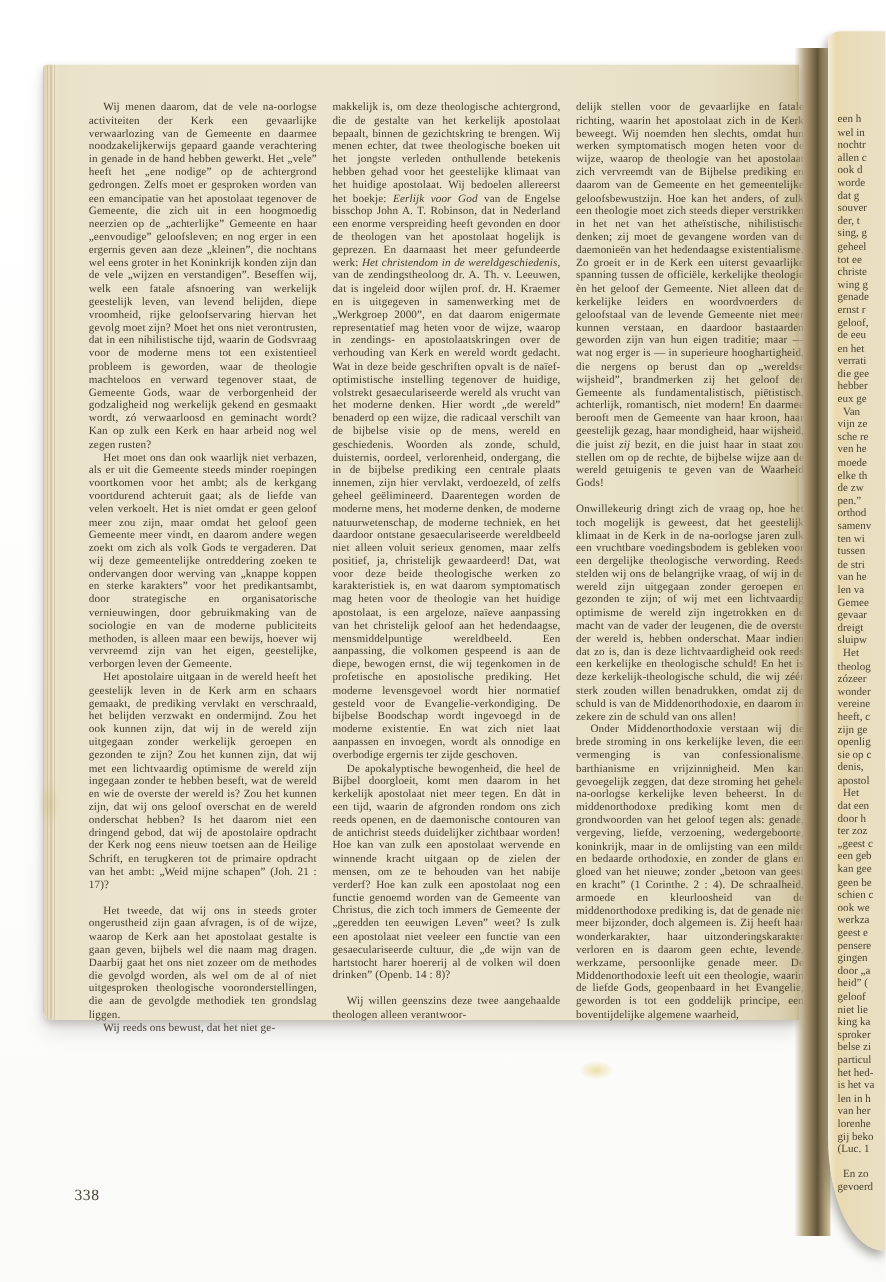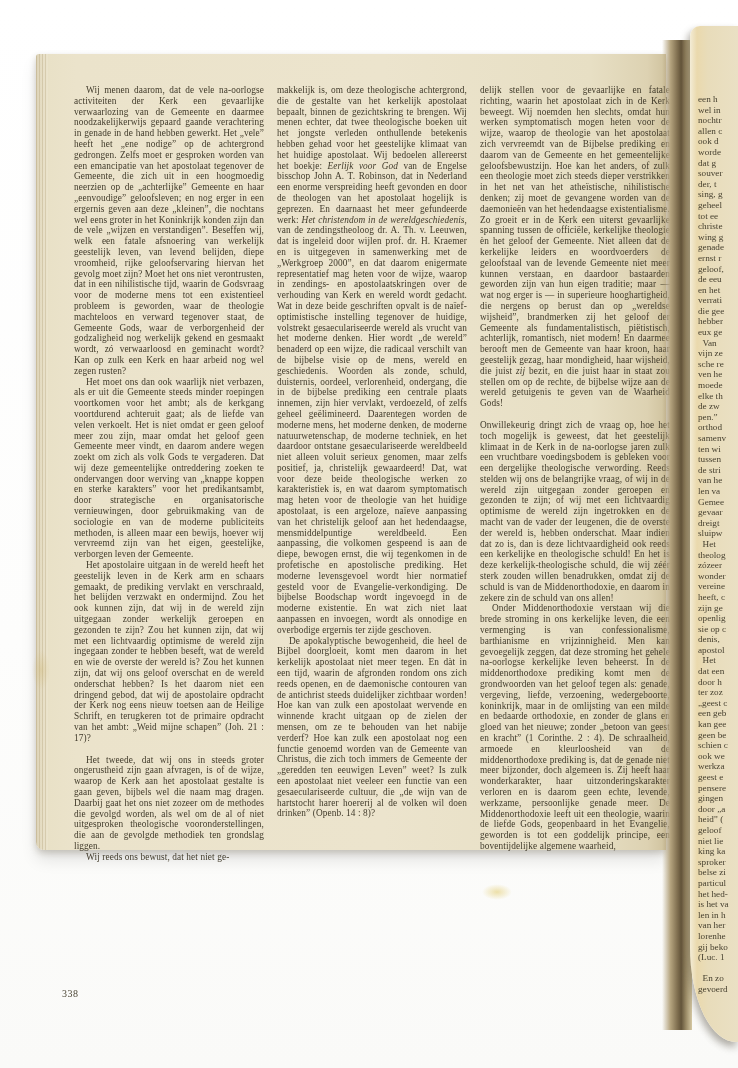--- a/index.html
+++ b/index.html
@@ -32,21 +32,21 @@
     width:190px;height:928px;overflow:hidden;
     font-size:9.3px;line-height:10.8px;text-align:justify;
     color:#403a2a;letter-spacing:.1px;
   }
   .col p{margin:0;}
   .col p.indent{text-indent:12px;}
   .col p.gap{margin-top:11px;}
   .col em{}
   .page-number{
     position:absolute;left:26px;top:934px;
-    font-size:10px;color:#4a4433;letter-spacing:.5px;
+    font-size:13px;color:#4a4433;letter-spacing:.5px;
   }
   .stain{
     position:absolute;left:446px;top:830px;width:30px;height:16px;
     background:radial-gradient(ellipse at center,rgba(222,196,90,.50),rgba(222,196,90,0) 70%);
     border-radius:50%;
   }
   .stain2{
     position:absolute;left:-4px;top:596px;width:18px;height:40px;
     background:radial-gradient(ellipse at center,rgba(205,180,110,.35),rgba(205,180,110,0) 70%);
   }
@@ -82,20 +82,21 @@
       <div class="col">
           <p class="indent "><span>Wij menen daarom, dat de vele na-oorlogse activiteiten der Kerk een gevaarlijke verwaarlozing van de Gemeente en daarmee noodzakelijkerwijs gepaard gaande verachtering in genade in de hand hebben gewerkt. Het „vele” heeft het „ene nodige” op de achtergrond gedrongen. Zelfs moet er gesproken worden van een emancipatie van het apostolaat tegenover de Gemeente, die zich uit in een hoogmoedig neerzien op de „achterlijke” Gemeente en haar „eenvoudige” geloofsleven; en nog erger in een ergernis geven aan deze „kleinen”, die nochtans wel eens groter in het Koninkrijk konden zijn dan de vele „wijzen en verstandigen”. Beseffen wij, welk een fatale afsnoering van werkelijk geestelijk leven, van levend belijden, diepe vroomheid, rijke geloofservaring hiervan het gevolg moet zijn? Moet het ons niet verontrusten, dat in een nihilistische tijd, waarin de Godsvraag voor de moderne mens tot een existentieel probleem is geworden, waar de theologie machteloos en verward tegenover staat, de Gemeente Gods, waar de verborgenheid der godzaligheid nog werkelijk gekend en gesmaakt wordt, zó verwaarloosd en geminacht wordt? Kan op zulk een Kerk en haar arbeid nog wel zegen rusten?</span></p>
           <p class="indent "><span>Het moet ons dan ook waarlijk niet verbazen, als er uit die Gemeente steeds minder roepingen voortkomen voor het ambt; als de kerkgang voortdurend achteruit gaat; als de liefde van velen verkoelt. Het is niet omdat er geen geloof meer zou zijn, maar omdat het geloof geen Gemeente meer vindt, en daarom andere wegen zoekt om zich als volk Gods te vergaderen. Dat wij deze gemeentelijke ontreddering zoeken te ondervangen door werving van „knappe koppen en sterke karakters” voor het predikantsambt, door strategische en organisatorische vernieuwingen, door gebruikmaking van de sociologie en van de moderne publiciteits methoden, is alleen maar een bewijs, hoever wij vervreemd zijn van het eigen, geestelijke, verborgen leven der Gemeente.</span></p>
           <p class="indent "><span>Het apostolaire uitgaan in de wereld heeft het geestelijk leven in de Kerk arm en schaars gemaakt, de prediking vervlakt en verschraald, het belijden verzwakt en ondermijnd. Zou het ook kunnen zijn, dat wij in de wereld zijn uitgegaan zonder werkelijk geroepen en gezonden te zijn? Zou het kunnen zijn, dat wij met een lichtvaardig optimisme de wereld zijn ingegaan zonder te hebben beseft, wat de wereld en wie de overste der wereld is? Zou het kunnen zijn, dat wij ons geloof overschat en de wereld onderschat hebben? Is het daarom niet een dringend gebod, dat wij de apostolaire opdracht der Kerk nog eens nieuw toetsen aan de Heilige Schrift, en terugkeren tot de primaire opdracht van het ambt: „Weid mijne schapen” (Joh. 21 : 17)?</span></p>
           <p class="indent gap"><span>Het tweede, dat wij ons in steeds groter ongerustheid zijn gaan afvragen, is of de wijze, waarop de Kerk aan het apostolaat gestalte is gaan geven, bijbels wel die naam mag dragen. Daarbij gaat het ons niet zozeer om de methodes die gevolgd worden, als wel om de al of niet uitgesproken theologische vooronderstellingen, die aan de gevolgde methodiek ten grondslag liggen.</span></p>
           <p class="indent "><span>Wij reeds ons bewust, dat het niet ge-</span></p>
         </div>
       <div class="col">
           <p class=""><span>makkelijk is, om deze theologische achtergrond, die de gestalte van het kerkelijk apostolaat bepaalt, binnen de gezichtskring te brengen. Wij menen echter, dat twee theologische boeken uit het jongste verleden onthullende betekenis hebben gehad voor het geestelijke klimaat van het huidige apostolaat. Wij bedoelen allereerst het boekje: </span><em>Eerlijk voor God</em><span> van de Engelse bisschop John A. T. Robinson, dat in Nederland een enorme verspreiding heeft gevonden en door de theologen van het apostolaat hogelijk is geprezen. En daarnaast het meer gefundeerde werk: </span><em>Het christendom in de wereldgeschiedenis</em><span>, van de zendingstheoloog dr. A. Th. v. Leeuwen, dat is ingeleid door wijlen prof. dr. H. Kraemer en is uitgegeven in samenwerking met de „Werkgroep 2000”, en dat daarom enigermate representatief mag heten voor de wijze, waarop in zendings- en apostolaatskringen over de verhouding van Kerk en wereld wordt gedacht. Wat in deze beide geschriften opvalt is de naïef-optimistische instelling tegenover de huidige, volstrekt gesaeculariseerde wereld als vrucht van het moderne denken. Hier wordt „de wereld” benaderd op een wijze, die radicaal verschilt van de bijbelse visie op de mens, wereld en geschiedenis. Woorden als zonde, schuld, duisternis, oordeel, verlorenheid, ondergang, die in de bijbelse prediking een centrale plaats innemen, zijn hier vervlakt, verdoezeld, of zelfs geheel geëlimineerd. Daarentegen worden de moderne mens, het moderne denken, de moderne natuurwetenschap, de moderne techniek, en het daardoor ontstane gesaeculariseerde wereldbeeld niet alleen voluit serieux genomen, maar zelfs positief, ja, christelijk gewaardeerd! Dat, wat voor deze beide theologische werken zo karakteristiek is, en wat daarom symptomatisch mag heten voor de theologie van het huidige apostolaat, is een argeloze, naïeve aanpassing van het christelijk geloof aan het hedendaagse, mensmiddelpuntige wereldbeeld. Een aanpassing, die volkomen gespeend is aan de diepe, bewogen ernst, die wij tegenkomen in de profetische en apostolische prediking. Het moderne levensgevoel wordt hier normatief gesteld voor de Evangelie-verkondiging. De bijbelse Boodschap wordt ingevoegd in de moderne existentie. En wat zich niet laat aanpassen en invoegen, wordt als onnodige en overbodige ergernis ter zijde geschoven.</span></p>
           <p class="indent "><span>De apokalyptische bewogenheid, die heel de Bijbel doorgloeit, komt men daarom in het kerkelijk apostolaat niet meer tegen. En dàt in een tijd, waarin de afgronden rondom ons zich reeds openen, en de daemonische contouren van de antichrist steeds duidelijker zichtbaar worden! Hoe kan van zulk een apostolaat wervende en winnende kracht uitgaan op de zielen der mensen, om ze te behouden van het nabije verderf? Hoe kan zulk een apostolaat nog een functie genoemd worden van de Gemeente van Christus, die zich toch immers de Gemeente der „geredden ten eeuwigen Leven” weet? Is zulk een apostolaat niet veeleer een functie van een gesaeculariseerde cultuur, die „de wijn van de hartstocht harer hoererij al de volken wil doen drinken” (Openb. 14 : 8)?</span></p>
+          <p class="indent gap"><span>Wij willen geenszins deze twee aangehaalde theologen alleen verantwoor-</span></p>
         </div>
       <div class="col">
           <p class=""><span>delijk stellen voor de gevaarlijke en fatale richting, waarin het apostolaat zich in de Kerk beweegt. Wij noemden hen slechts, omdat hun werken symptomatisch mogen heten voor de wijze, waarop de theologie van het apostolaat zich vervreemdt van de Bijbelse prediking en daarom van de Gemeente en het gemeentelijke geloofsbewustzijn. Hoe kan het anders, of zulk een theologie moet zich steeds dieper verstrikken in het net van het atheïstische, nihilistische denken; zij moet de gevangene worden van de daemonieën van het hedendaagse existentialisme. Zo groeit er in de Kerk een uiterst gevaarlijke spanning tussen de officiële, kerkelijke theologie èn het geloof der Gemeente. Niet alleen dat de kerkelijke leiders en woordvoerders de geloofstaal van de levende Gemeente niet meer kunnen verstaan, en daardoor bastaarden geworden zijn van hun eigen traditie; maar — wat nog erger is — in superieure hooghartigheid, die nergens op berust dan op „wereldse wijsheid”, brandmerken zij het geloof der Gemeente als fundamentalistisch, piëtistisch, achterlijk, romantisch, niet modern! En daarmee berooft men de Gemeente van haar kroon, haar geestelijk gezag, haar mondigheid, haar wijsheid, die juist </span><em>zij</em><span> bezit, en die juist haar in staat zou stellen om op de rechte, de bijbelse wijze aan de wereld getuigenis te geven van de Waarheid Gods!</span></p>
           <p class="gap"><span>Onwillekeurig dringt zich de vraag op, hoe het toch mogelijk is geweest, dat het geestelijk klimaat in de Kerk in de na-oorlogse jaren zulk een vruchtbare voedingsbodem is gebleken voor een dergelijke theologische verwording. Reeds stelden wij ons de belangrijke vraag, of wij in de wereld zijn uitgegaan zonder geroepen en gezonden te zijn; of wij met een lichtvaardig optimisme de wereld zijn ingetrokken en de macht van de vader der leugenen, die de overste der wereld is, hebben onderschat. Maar indien dat zo is, dan is deze lichtvaardigheid ook reeds een kerkelijke en theologische schuld! En het is deze kerkelijk-theologische schuld, die wij zéér sterk zouden willen benadrukken, omdat zij de schuld is van de Middenorthodoxie, en daarom in zekere zin de schuld van ons allen!</span></p>
           <p class="indent "><span>Onder Middenorthodoxie verstaan wij die brede stroming in ons kerkelijke leven, die een vermenging is van confessionalisme, barthianisme en vrijzinnigheid. Men kan gevoegelijk zeggen, dat deze stroming het gehele na-oorlogse kerkelijke leven beheerst. In de middenorthodoxe prediking komt men de grondwoorden van het geloof tegen als: genade, vergeving, liefde, verzoening, wedergeboorte, koninkrijk, maar in de omlijsting van een milde en bedaarde orthodoxie, en zonder de glans en gloed van het nieuwe; zonder „betoon van geest en kracht” (1 Corinthe. 2 : 4). De schraalheid, armoede en kleurloosheid van de middenorthodoxe prediking is, dat de genade niet meer bijzonder, doch algemeen is. Zij heeft haar wonderkarakter, haar uitzonderingskarakter verloren en is daarom geen echte, levende, werkzame, persoonlijke genade meer. De Middenorthodoxie leeft uit een theologie, waarin de liefde Gods, geopenbaard in het Evangelie, geworden is tot een goddelijk principe, een boventijdelijke algemene waarheid,</span></p>
         </div>
     </div>
     <div class="stain"></div>
     <div class="page-number">338</div>
   </div>

